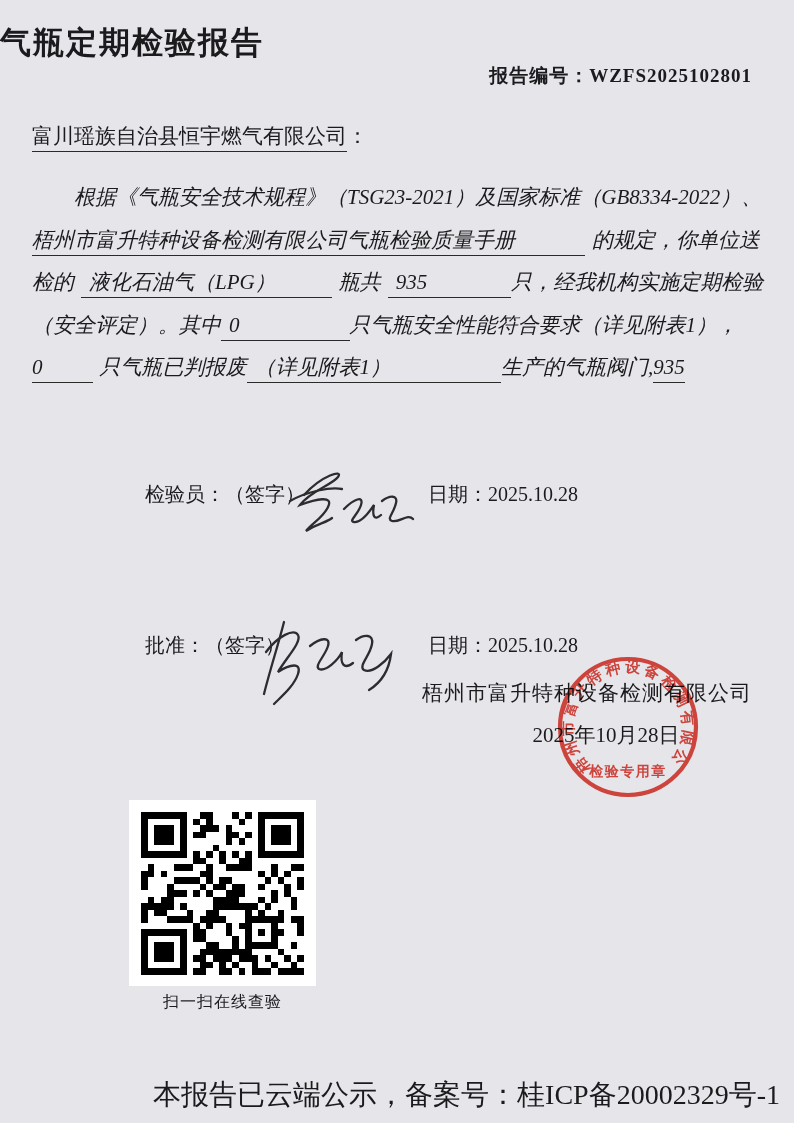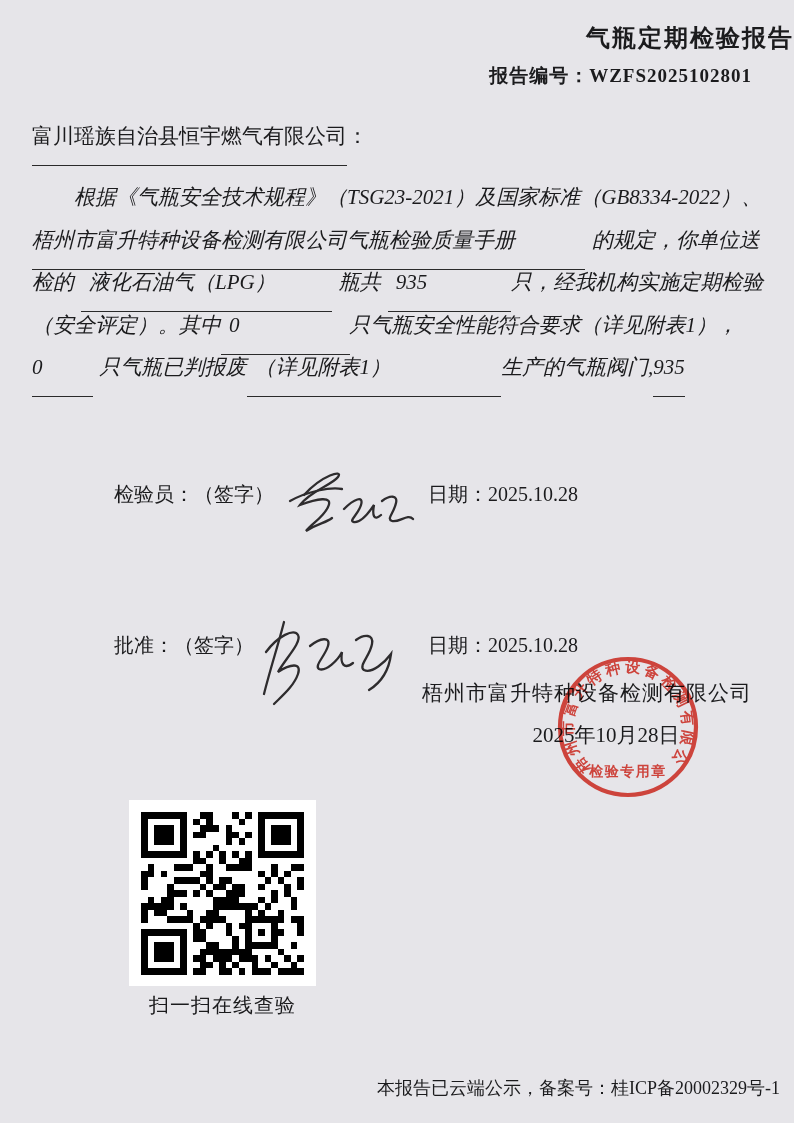--- a/index.html
+++ b/index.html
@@ -8,47 +8,47 @@
     font-family:"Liberation Serif","DejaVu Serif",serif;
     background:#e6e5e9;
     color:#1b1b1d;
     position:relative;
     overflow:hidden;
   }
   .page { position:absolute; inset:0; }
 
   .title {
     position:absolute; top:22px; left:0; width:100%;
-    text-align:right; font-size:24px; font-weight:bold; letter-spacing:2px;
+    text-align:left; font-size:31px; font-weight:bold; letter-spacing:2px;
   }
   .report-no {
     position:absolute; top:63px; right:42px;
     font-size:19px; letter-spacing:1px;font-weight:bold;
   }
   .addressee {
     position:absolute; top:122px; left:32px; font-size:21px;
   }
-  .u { border-bottom:1.5px solid #2a2a2a; padding-bottom:17px;margin-top:20px; }
+  .u { border-bottom:1.5px solid #2a2a2a; padding-bottom:3px;margin-top:20px; }
 
   .body-text {
     position:absolute; top:176px; left:32px; width:736px;
     font-size:21px;
   }
   .bline { height:42.5px; line-height:42.5px; white-space:nowrap;font-style:italic; }
   .indent { padding-left:42px; }
   .pad-r-56 { padding-right:56px; }
   .pad-r-70 { padding-right:70px; }
   .pad-r-84 { padding-right:84px; }
   .pad-r-110 { padding-right:110px; }
   .pad-r-50 { padding-right:50px; }
   .pad-lr { padding-left:8px; }
   .gap { margin-left:7px; }
 
   .sig-row { position:absolute; left:0; width:100%; font-size:20px; }
-  .sig-row .sig-label { position:absolute; left:114px; top:0; }
+  .sig-row .sig-label { position:absolute; left:145px; top:0; }
   .sig-row .sig-date  { position:absolute; left:428px; top:0; }
   .sig-row-inspector { top:481px; }
   .sig-row-approver  { top:632px; }
   .signature-svg { position:absolute; }
   .sig1 { left:282px; top:-20px; }
   .sig2 { left:252px; top:-18px; }
 
   .issuer-company {
     position:absolute; top:679px; left:422px;
     font-size:21px; letter-spacing:1px;
@@ -62,25 +62,25 @@
     mix-blend-mode:multiply; opacity:.92;
   }
 
   .qr-box {
     position:absolute; left:129px; top:800px; width:187px; height:186px;
     background:#ffffff;
     display:flex; align-items:center; justify-content:center;
   }
   .qr-caption {
     position:absolute; left:129px; top:992px; width:187px;
-    text-align:center; font-size:20px; letter-spacing:1px;
+    text-align:center; font-size:16px; letter-spacing:1px;
   }
   .footer {
     position:absolute; top:1076px; right:14px;
-    font-size:18px;
+    font-size:28px;
   }
 </style>
 </head>
 <body>
 
 <div class="page">
 
   <h1 class="title">气瓶定期检验报告</h1>
 
   <div class="report-no"><span>报告编号：</span><span>WZFS2025102801</span></div>

